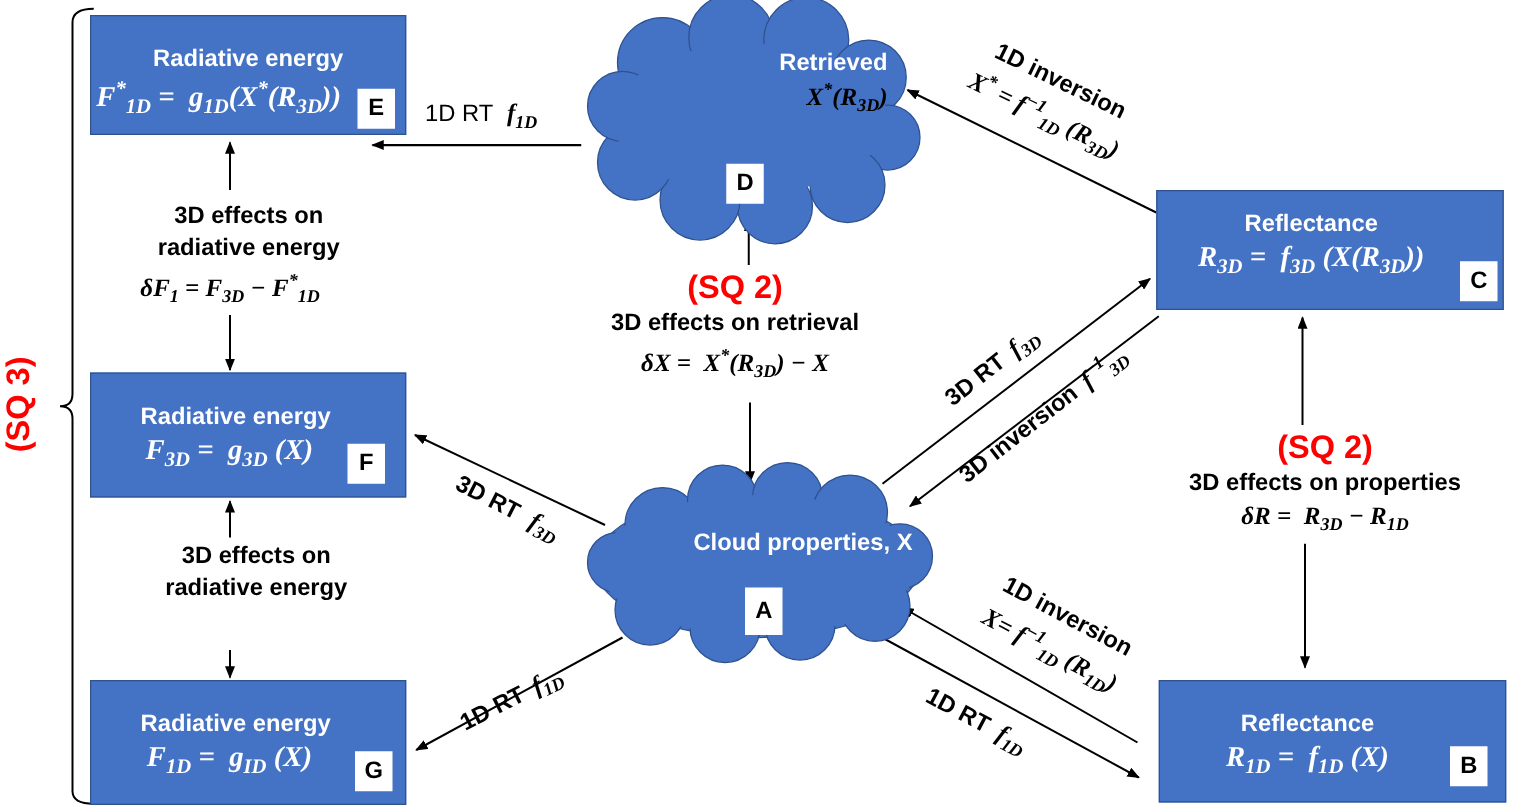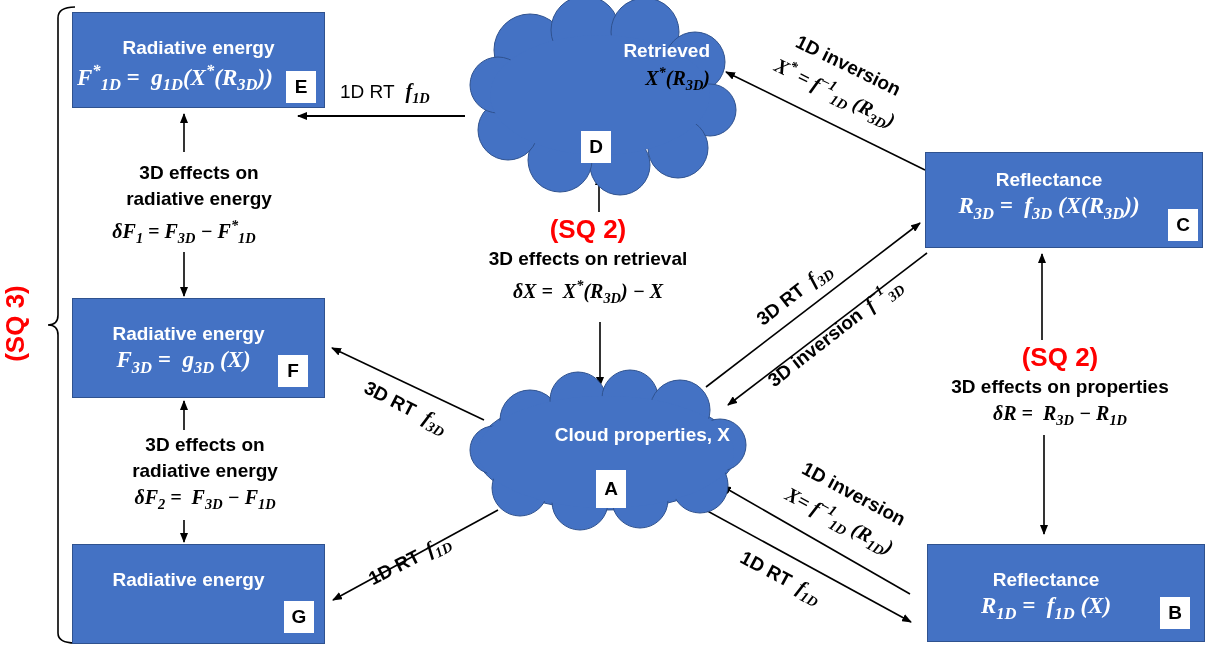--- a/index.html
+++ b/index.html
@@ -99,20 +99,21 @@
 </div>
 
 <div class="box" style="left:72px;top:298px;width:253px;height:100px;">
   <div class="title" style="margin-left:-20px;">Radiative energy</div>
   <div class="eq" style="margin-left:-30px;">F<sub>3D</sub> = &nbsp;g<sub>3D</sub> (X)</div>
   <div class="tag" style="right:16px;top:56px;">F</div>
 </div>
 
 <div class="box" style="left:72px;top:544px;width:253px;height:100px;">
   <div class="title" style="margin-left:-20px;">Radiative energy</div>
+  <div class="eq" style="margin-left:-30px;">F<sub>1D</sub> = &nbsp;g<sub>ID</sub> (X)</div>
   <div class="tag" style="right:10px;top:56px;">G</div>
 </div>
 
 <div class="box" style="left:925px;top:152px;width:278px;height:96px;">
   <div class="title" style="margin-top:16px;margin-left:-30px;">Reflectance</div>
   <div class="eq" style="margin-left:-30px;font-style:italic;">R<sub>3D</sub> = &nbsp;f<sub>3D</sub> (X(R<sub>3D</sub>))</div>
   <div class="tag" style="right:4px;top:56px;">C</div>
 </div>
 
 <div class="box" style="left:927px;top:544px;width:278px;height:98px;">
@@ -186,14 +187,13 @@
 
 <div class="lbl" style="left:74px;top:160px;width:250px;line-height:26px;">
   <div>3D effects on</div>
   <div>radiative energy</div>
   <div class="math" style="margin-left:-30px;">δF<sub>1</sub> = F<sub>3D</sub> − F<sup>*</sup><sub>1D</sub></div>
 </div>
 
 <div class="lbl" style="left:80px;top:432px;width:250px;line-height:26px;">
   <div>3D effects on</div>
   <div>radiative energy</div>
-  <div class="math">δF<sub>2</sub> = &nbsp;F<sub>3D</sub> − F<sub>1D</sub></div>
 </div>
 
 </body></html>

